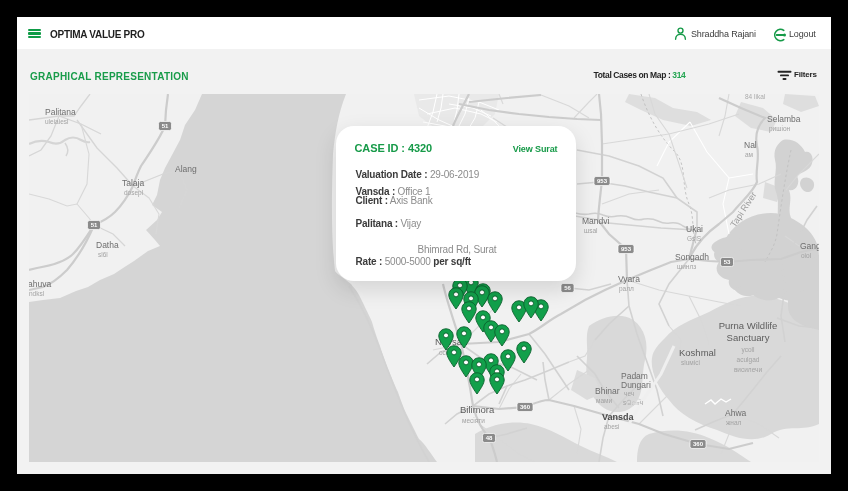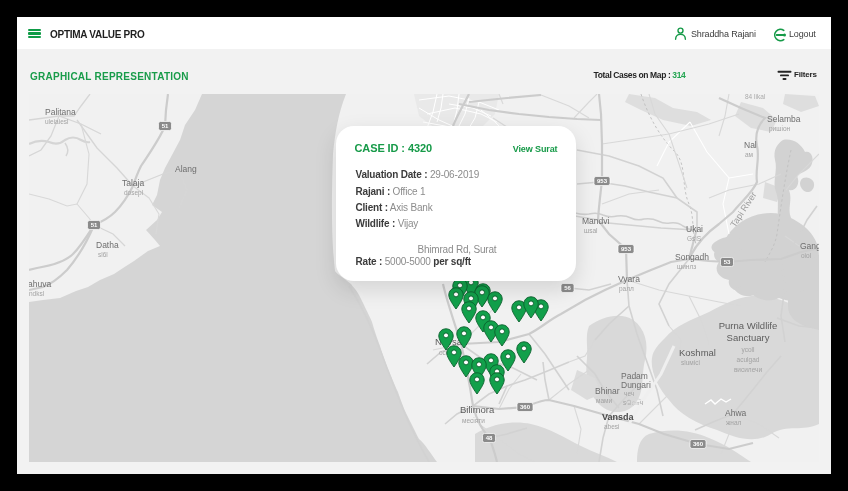--- a/index.html
+++ b/index.html
@@ -355,19 +355,19 @@
       <use href="#pin" x="450" y="271"></use>
       <use href="#pin" x="468" y="278"></use>
       <use href="#pin" x="448" y="286"></use>
       <use href="#pin" x="468" y="286"></use>
     </g>
   </svg>
   <div id="card">
     <div id="caseid">CASE ID : 4320</div>
     <div id="viewmore">View Surat</div>
     <div class="row" style="top:42.5px"><b>Valuation Date :</b> 29-06-2019</div>
-    <div class="row" style="top:59.5px"><b>Rajani :</b> Office 1</div>
-    <div class="row" style="top:76px"><b>Client :</b> Axis Bank</div>
-    <div class="row" style="top:91.5px"><b>Wildlife :</b> Vijay</div>
+    <div class="row" style="top:59.5px"><b>Vansda :</b> Office 1</div>
+    <div class="row" style="top:69px"><b>Client :</b> Axis Bank</div>
+    <div class="row" style="top:91.5px"><b>Palitana :</b> Vijay</div>
     <div class="row" style="top:117.5px; left:82px">Bhimrad Rd, Surat</div>
     <div class="row" style="top:130px"><b>Rate :</b> 5000-5000 <b>per sq/ft</b></div>
   </div>
 </div>
 
 </body></html>

